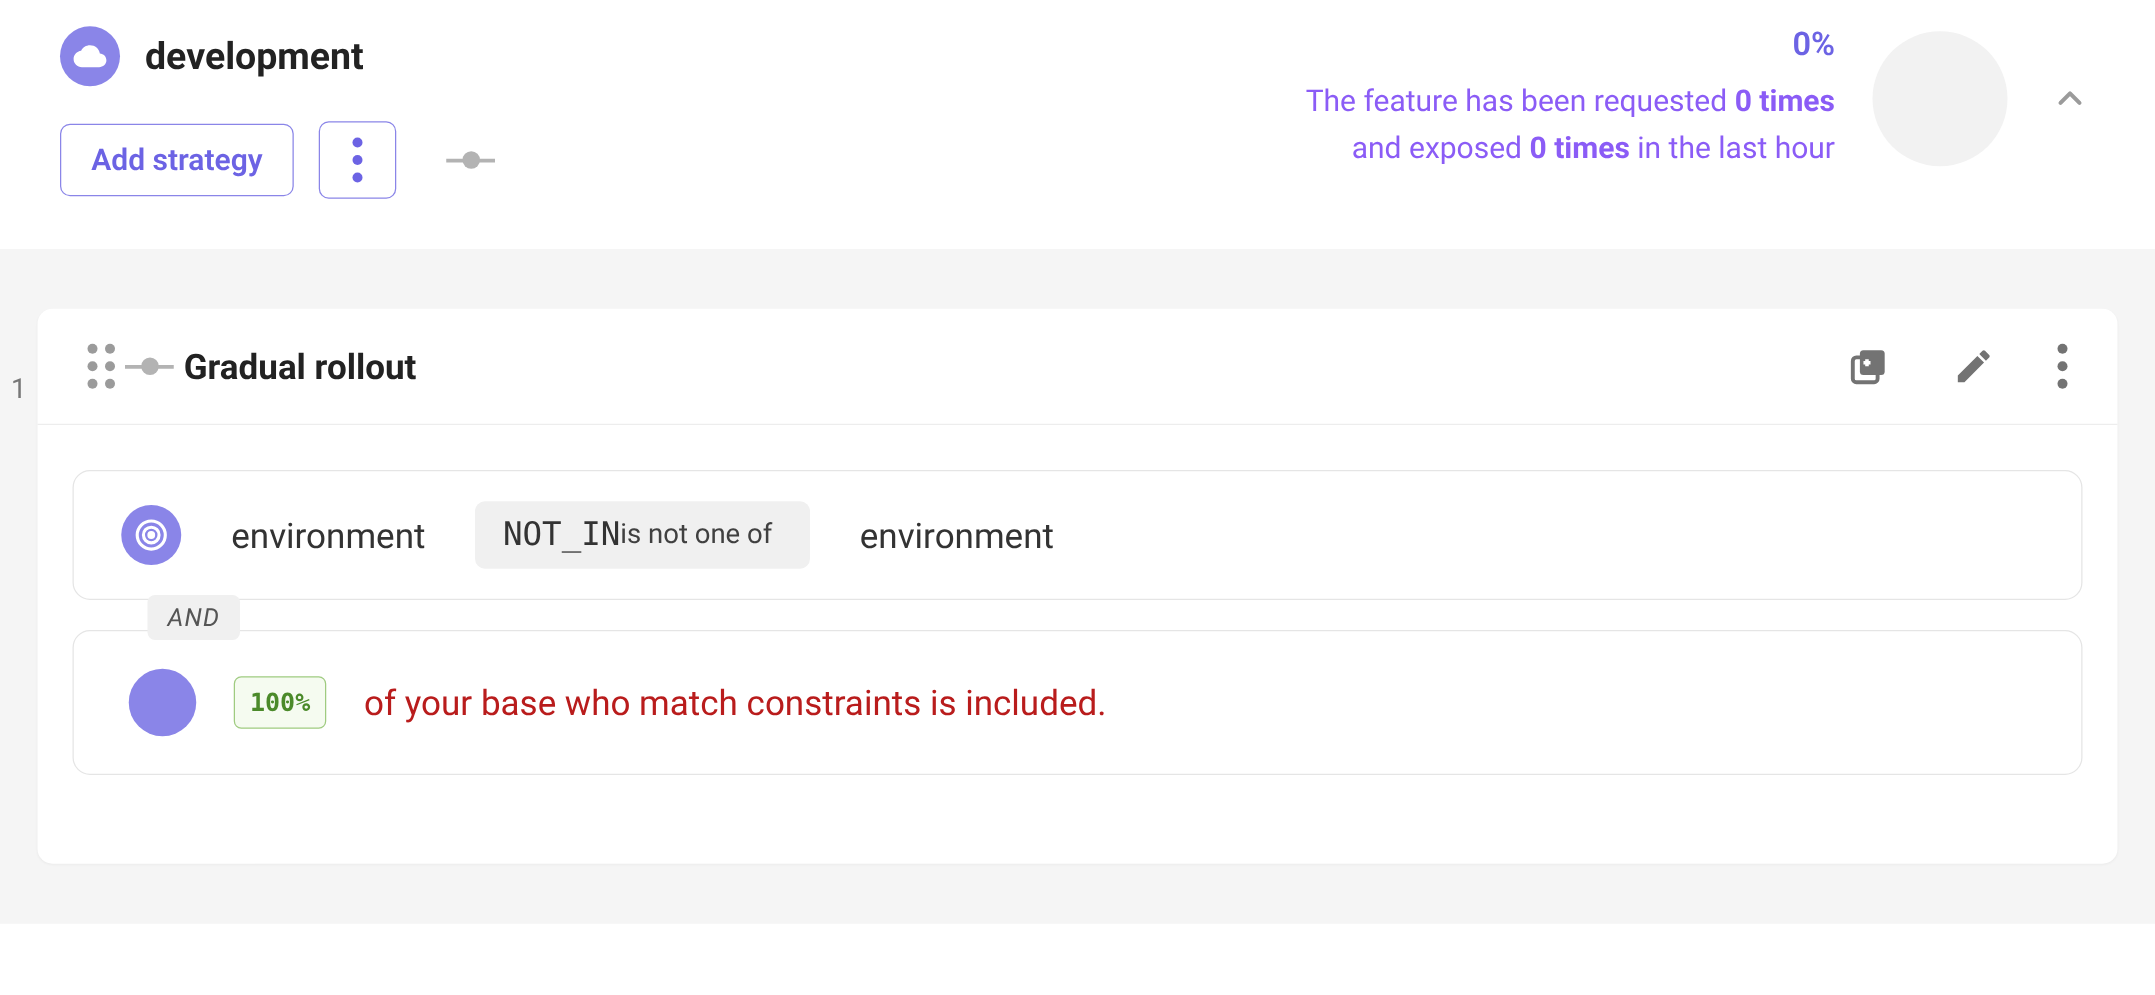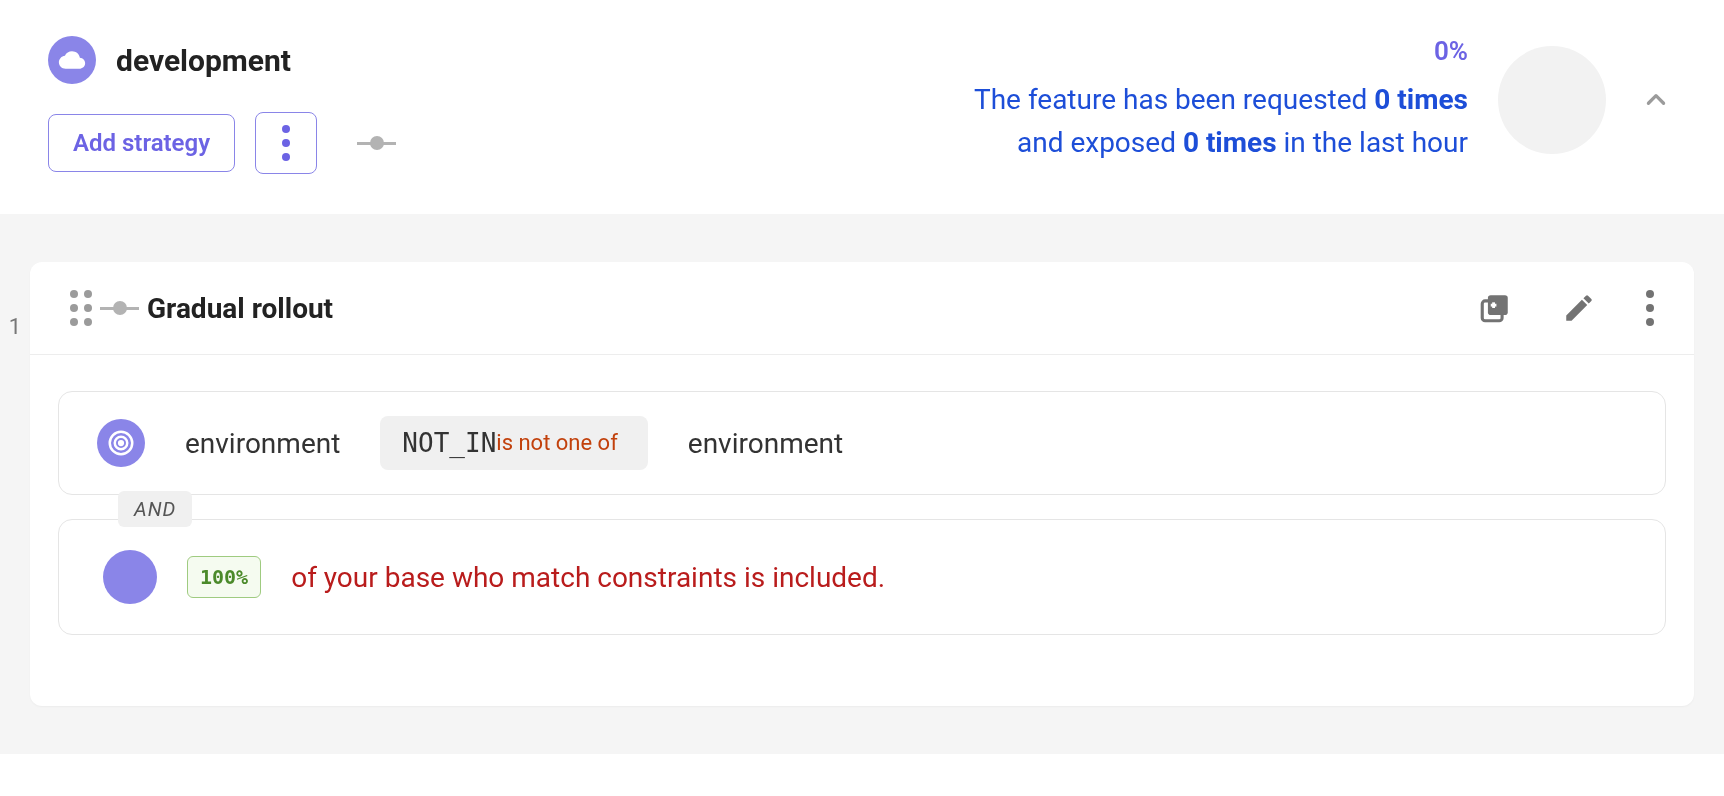--- a/index.html
+++ b/index.html
@@ -6,21 +6,21 @@
   body {
     font-family: -apple-system, BlinkMacSystemFont, "Segoe UI", Roboto, "Helvetica Neue", Arial, sans-serif;
     background: #fff;
     color: #222;
     width: 1724px;
     height: 796px;
     overflow: hidden;
   }
 
   .header {
-    padding: 36px 48px 40px 48px;
+    padding: 21px 48px 40px 48px;
     background: #fff;
     display: flex;
     align-items: flex-start;
     position: relative;
   }
 
   .header-left { flex: 0 0 auto; }
 
   .env-row {
     display: flex;
@@ -104,22 +104,22 @@
   .stats-block { text-align: right; }
 
   .stats-pct {
     color: #6C63E4;
     font-size: 26px;
     font-weight: 600;
     margin-bottom: 12px;
   }
 
   .stats-text {
-    font-size: 28px;
-    color: #1d4ed8;
+    font-size: 24px;
+    color: #8b5cf6;
     line-height: 1.55;
   }
 
   .stats-text strong { font-weight: 700; }
 
   .big-circle {
     width: 108px;
     height: 108px;
     border-radius: 50%;
     background: #F2F2F2;
@@ -237,21 +237,21 @@
     flex-direction: row;
     min-width: 260px;
   }
   .operator-pill .op {
     font-size: 26px;
     font-family: ui-monospace, SFMono-Regular, Menlo, Consolas, monospace;
     color: #333;
   }
   .operator-pill .desc {
     font-size: 22px;
-    color: #c2410c;
+    color: #404040;
     margin-top: 2px;
   }
 
   .constraint-value {
     font-size: 28px;
     color: #333;
   }
 
   .and-joiner {
     margin: -4px 0 -4px 60px;

